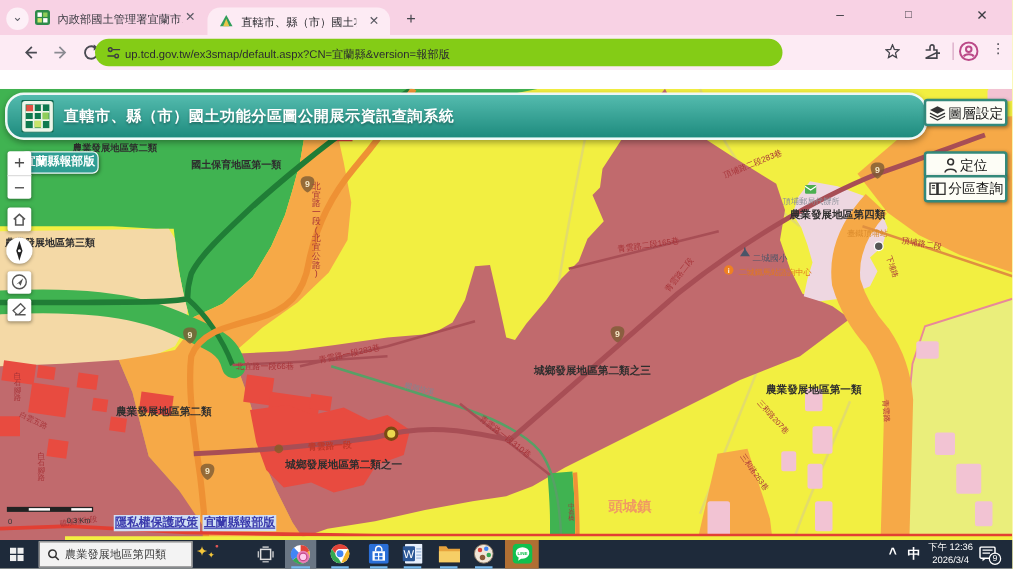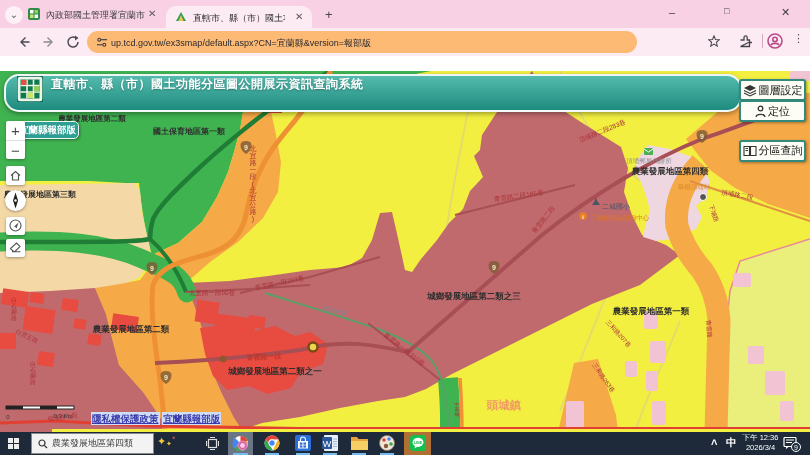--- a/index.html
+++ b/index.html
@@ -12,26 +12,26 @@
 .fav1{left:28px;top:8px;width:12px;height:12px}
 .t1title{left:46px;top:9px;width:100px;height:12px;font-size:9px;color:#3a3a41;white-space:nowrap;overflow:hidden}
 .tx{color:#5a5a63;font-size:10px;top:8px}
 #activetab{left:166px;top:6px;width:146px;height:22px;background:#fdebf4;border-radius:10px 10px 0 0}
 .fav2{left:175px;top:11px;width:12px;height:12px}
 .t2title{left:193px;top:12px;width:92px;height:12px;font-size:9px;color:#28282d;white-space:nowrap;overflow:hidden}
 .plus{left:325px;top:7px;font-size:13px;color:#45454c}
 .winbtn{top:6px;color:#3c3c42;font-size:11px}
 #toolbar{left:0;top:28px;width:810px;height:28px;background:#fdebf4}
 .navic{top:7px;width:14px;height:14px;color:#4a4a52}
-#pill{left:76px;top:3px;width:550px;height:22px;border-radius:11px;background:#fdba74;margin-left:11px;}
+#pill{left:76px;top:3px;width:550px;height:22px;border-radius:11px;background:#84cc16;}
 #pill .url{position:absolute;left:24px;top:6px;font-size:9px;color:#2b2b30;white-space:nowrap}
 #bookbar{left:0;top:56px;width:810px;height:15px;background:#ffffff}
 
 #map{left:0;top:71px;width:810px;height:361px;overflow:hidden}
-#banner{left:4px;top:3px;width:738px;height:38px;border-radius:15px;border:2.5px solid rgba(255,255,255,.92);background:linear-gradient(#54bbae,#1e8b7e);box-shadow:0 2px 5px rgba(0,0,0,.35);display:flex;}
+#banner{left:4px;top:3px;width:738px;height:38px;border-radius:15px;border:2.5px solid rgba(255,255,255,.92);background:linear-gradient(#54bbae,#1e8b7e);box-shadow:0 2px 5px rgba(0,0,0,.35);display:flex;align-items:center}
 #banner .btxt{color:#fff;font-size:12px;font-weight:bold;letter-spacing:.5px;margin-left:8px;text-shadow:0 1px 2px rgba(0,0,0,.3)}
 #badge{left:16px;top:50px;height:18px;padding:0 2px;white-space:nowrap;background:#2f9e93;border:1.5px solid #eef8f6;border-radius:5px;color:#fff;font-size:9.5px;font-weight:bold;text-align:center;line-height:15px;box-shadow:1px 1px 3px rgba(0,0,0,.4)}
 .mbtn{left:6px;width:19px;background:#fff;box-shadow:0 1px 3px rgba(0,0,0,.35);border-radius:2px;color:#4c4c4c;text-align:center}
 #zoomg{top:50px;height:38px;font-size:15px;line-height:19px}
 #homeb{top:95px;height:19px}
 #compass{left:5px;top:119px;width:21px;height:21px;border-radius:50%;background:#fff;box-shadow:0 1px 3px rgba(0,0,0,.35)}
 #navb{top:146px;height:18px}
 #erb{top:168px;height:18px}
 .rbtn{left:739px;width:67px;height:22px;white-space:nowrap;background:#fdfdf6;border:2px solid #33897b;border-radius:3px;box-shadow:1px 1px 3px rgba(0,0,0,.35);font-size:11px;color:#111;display:flex;align-items:center;justify-content:center;gap:2px}
 #links{left:91px;top:341px;font-size:9.5px;font-weight:bold}
@@ -193,21 +193,21 @@
           <circle cx="6.5" cy="6.5" r="5.5" fill="none" stroke="#555" stroke-width="1.1"></circle>
           <path d="M4,8.5 L9.5,3.5 L7.5,9.5 L6,7.5 Z" fill="#555"></path>
         </svg></div>
  <div class="abs mbtn" id="erb"><svg width="13" height="13" viewBox="0 0 13 13" style="margin-top:2px">
           <path d="M4.5,10.5 L1.5,7.5 L7.5,2 L11,5.5 L6,10.5 Z M3,10.8 H11.5" fill="none" stroke="#555" stroke-width="1.1"></path>
         </svg></div>
  <div class="abs rbtn" style="top:8px"><svg width="14" height="13" viewBox="0 0 14 13">
           <path d="M7,1 L13,4 L7,7 L1,4 Z" fill="#333"></path>
           <path d="M1,6.5 L7,9.5 L13,6.5 M1,9 L7,12 L13,9" fill="none" stroke="#333" stroke-width="1.1"></path>
         </svg>圖層設定</div>
- <div class="abs rbtn" style="top:29px"><svg width="11" height="13" viewBox="0 0 11 13">
+ <div class="abs rbtn" style="top:50px"><svg width="11" height="13" viewBox="0 0 11 13">
           <circle cx="5.5" cy="3.5" r="2.3" fill="none" stroke="#333" stroke-width="1.3"></circle>
           <path d="M1,12 C1.5,8.5 9.5,8.5 10,12" fill="none" stroke="#333" stroke-width="1.3"></path>
         </svg>定位</div>
  <div class="abs rbtn" style="top:68.5px"><svg width="14" height="12" viewBox="0 0 14 12">
           <path d="M1,1.5 H6.5 V10.5 H1 Z M7.5,1.5 H13 V10.5 H7.5 Z M2.5,3.5 H5 M2.5,5.5 H5" fill="none" stroke="#333" stroke-width="1.1"></path>
         </svg>分區查詢</div>
  <div class="abs" id="links"><span>隱私權保護政策</span> <span>宜蘭縣報部版</span></div>
 
 </div>
 

